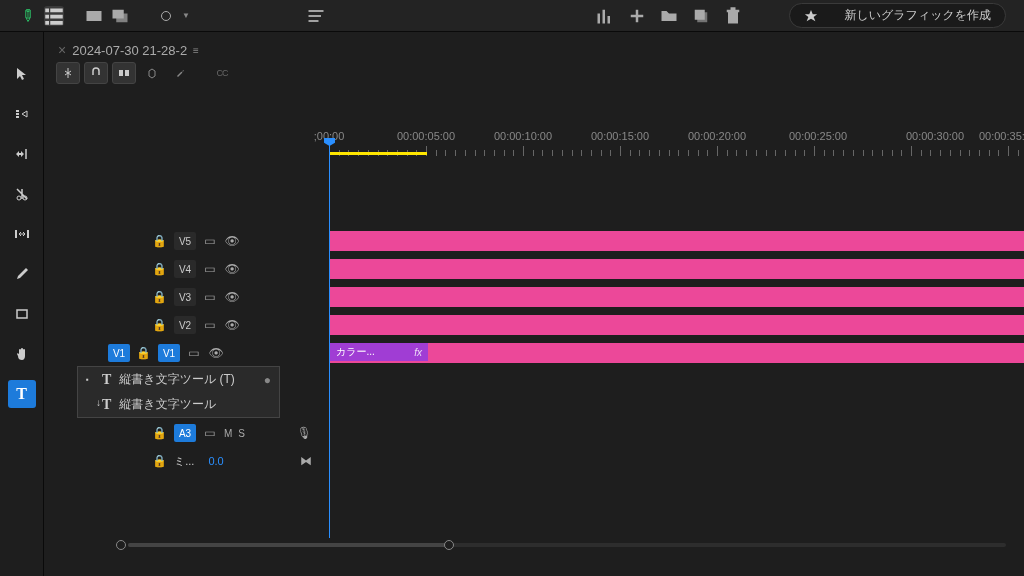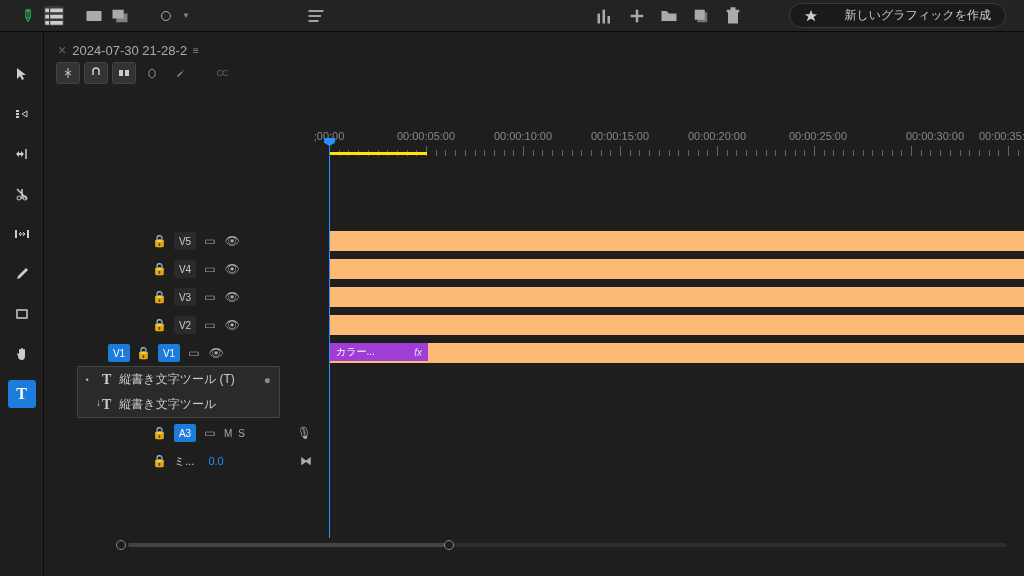--- a/index.html
+++ b/index.html
@@ -41,21 +41,21 @@
     .playhead::before { content: ""; position: absolute; top: -4px; left: -5px; width: 11px; height: 8px; background: #2a8fff; clip-path: polygon(0 0, 100% 0, 100% 60%, 50% 100%, 0 60%); }
     .yellow-bar { position: absolute; left: 285px; top: 120px; width: 98px; height: 3px; background: #ffe600; }
     
     .tracks { position: absolute; left: 62px; right: 0; top: 196px; }
     .track-row { display: flex; align-items: center; height: 26px; margin-bottom: 2px; }
     .track-header { width: 212px; display: flex; align-items: center; gap: 6px; padding-left: 2px; }
     .track-header.indented { padding-left: 46px; }
     .trk-ico { width: 16px; height: 16px; display: flex; align-items: center; justify-content: center; color: #aaa; font-size: 12px; }
     .trk-label { width: 22px; height: 18px; background: #2a2a2a; border-radius: 2px; display: flex; align-items: center; justify-content: center; font-size: 10px; color: #ccc; }
     .trk-label.blue { background: #1d7bdb; color: #fff; }
-    .track-content { flex: 1; height: 20px; background: #fdba74; position: relative; }
+    .track-content { flex: 1; height: 20px; background: #ec4899; position: relative; }
     
     .clip { position: absolute; left: 0; width: 98px; height: 18px; background: #a03dd4; display: flex; align-items: center; padding: 0 6px; font-size: 10px; color: #fff; }
     .clip .fx { margin-left: auto; font-style: italic; opacity: 0.8; }
     
     .flyout { position: absolute; left: 33px; top: 334px; background: #2a2a2a; border: 1px solid #444; width: 203px; z-index: 20; }
     .flyout-item { display: flex; align-items: center; gap: 8px; padding: 4px 8px; cursor: pointer; font-size: 12px; }
     .flyout-item .dot { width: 8px; font-size: 8px; }
     .flyout-item .T { font-family: Georgia, serif; font-weight: bold; font-size: 14px; }
     .flyout-highlight { position: absolute; left: 46px; top: 357px; width: 190px; height: 24px; border: 3px solid #ff2020; z-index: 19; pointer-events: none; }
     

